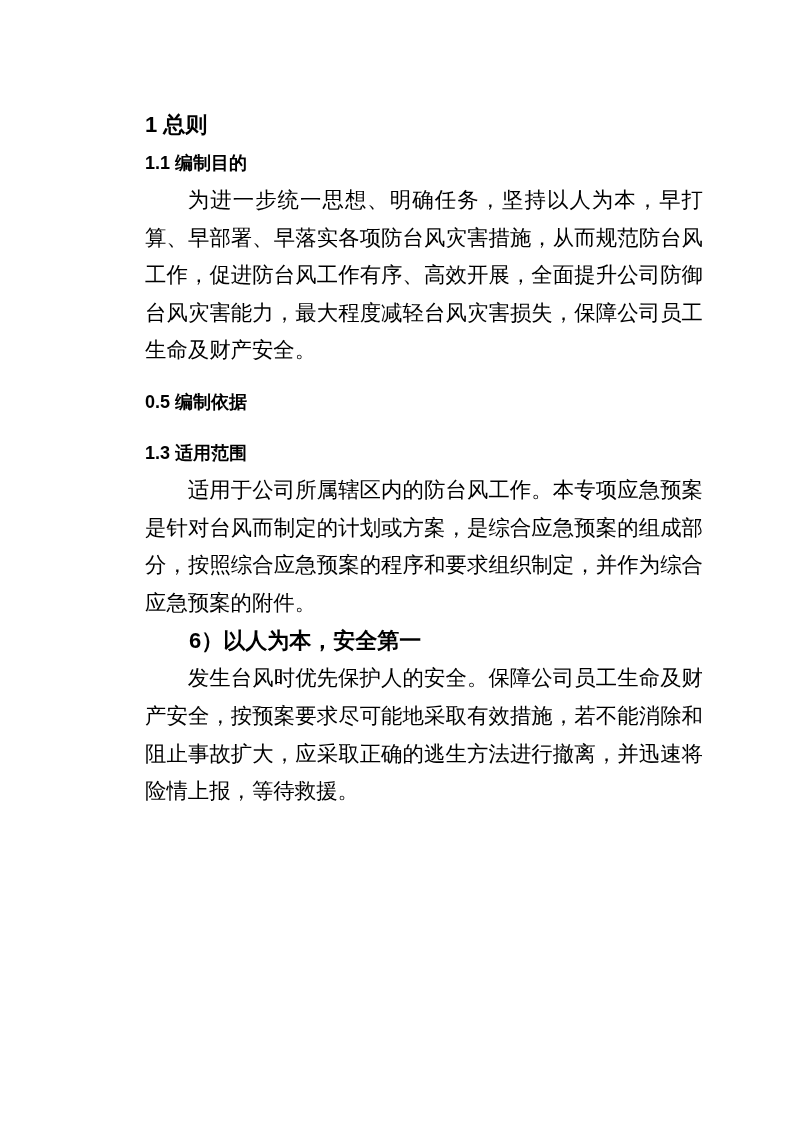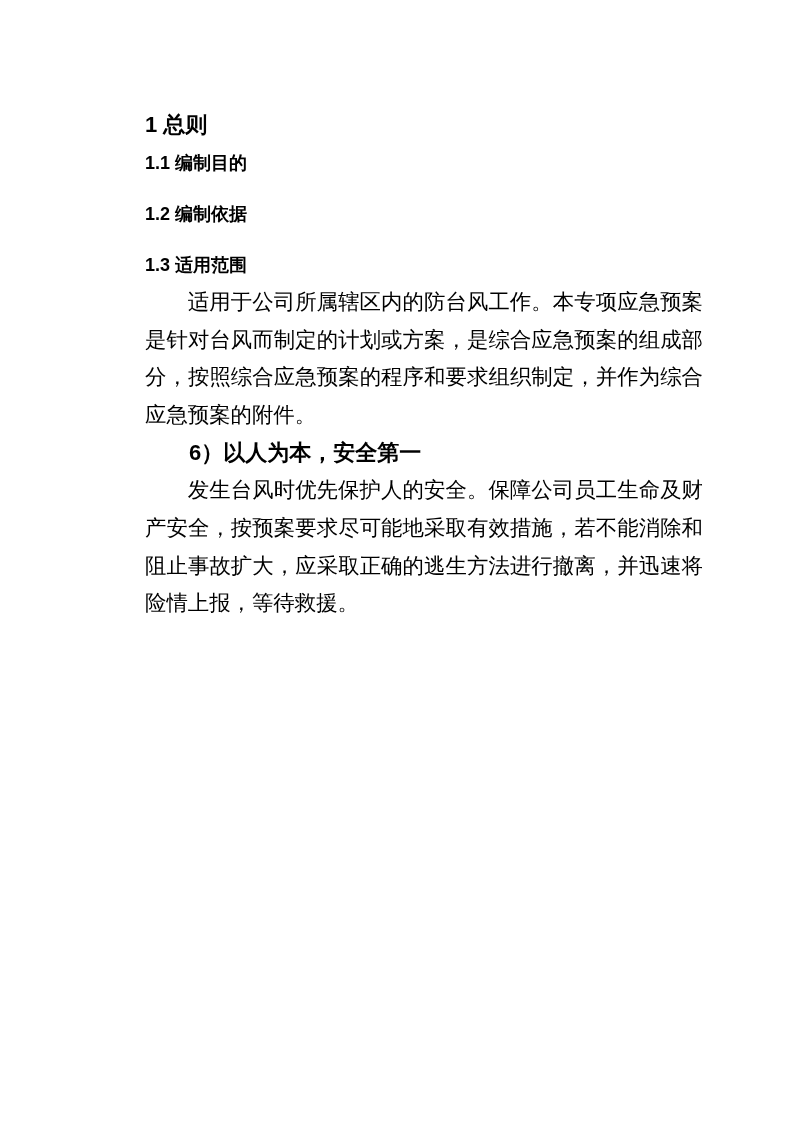--- a/index.html
+++ b/index.html
@@ -70,24 +70,25 @@
 </head>
 <body>
 
 <div class="page">
   <div class="content">
 
     <h1 class="chapter-heading">1 总则</h1>
 
     <section>
       <h2 class="section-heading first">1.1 编制目的</h2>
+      <p class="para">为进一步统一思想、明确任务，坚持以人为本，早打算、早部署、早落实各项防台风灾害措施，从而规范防台风工作，促进防台风工作有序、高效开展，全面提升公司防御台风灾害能力，最大程度减轻台风灾害损失，保障公司员工生命及财产安全。</p>
     </section>
 
     <section>
-      <h2 class="section-heading">1.2 编制依据</h2>
+      <h2 class="section-heading">0.5 编制依据</h2>
     </section>
 
     <section>
       <h2 class="section-heading">1.3 适用范围</h2>
       <p class="para">适用于公司所属辖区内的防台风工作。本专项应急预案是针对台风而制定的计划或方案，是综合应急预案的组成部分，按照综合应急预案的程序和要求组织制定，并作为综合应急预案的附件。</p>
     </section>
 
     <section>
       <h3 class="sub-heading">6）以人为本，安全第一</h3>
       <p class="para">发生台风时优先保护人的安全。保障公司员工生命及财产安全，按预案要求尽可能地采取有效措施，若不能消除和阻止事故扩大，应采取正确的逃生方法进行撤离，并迅速将险情上报，等待救援。</p>

